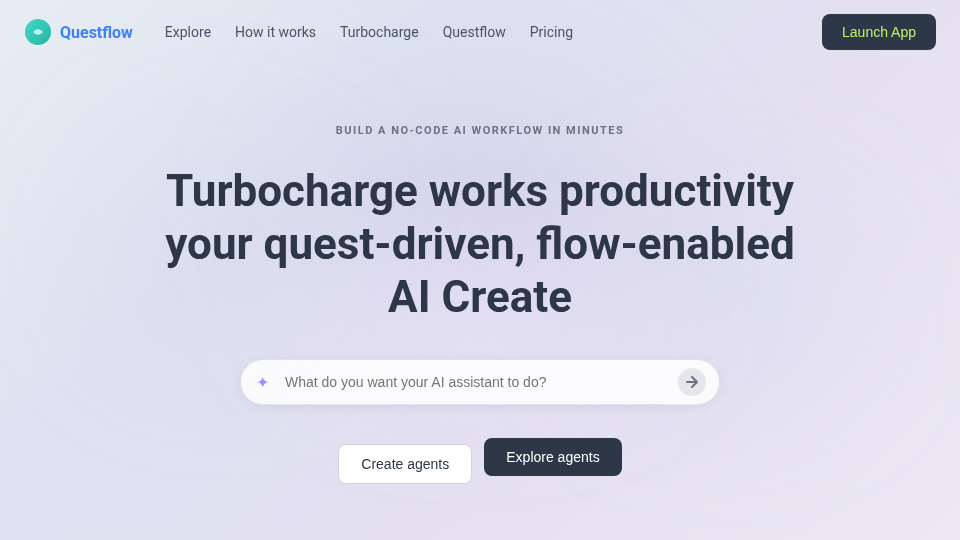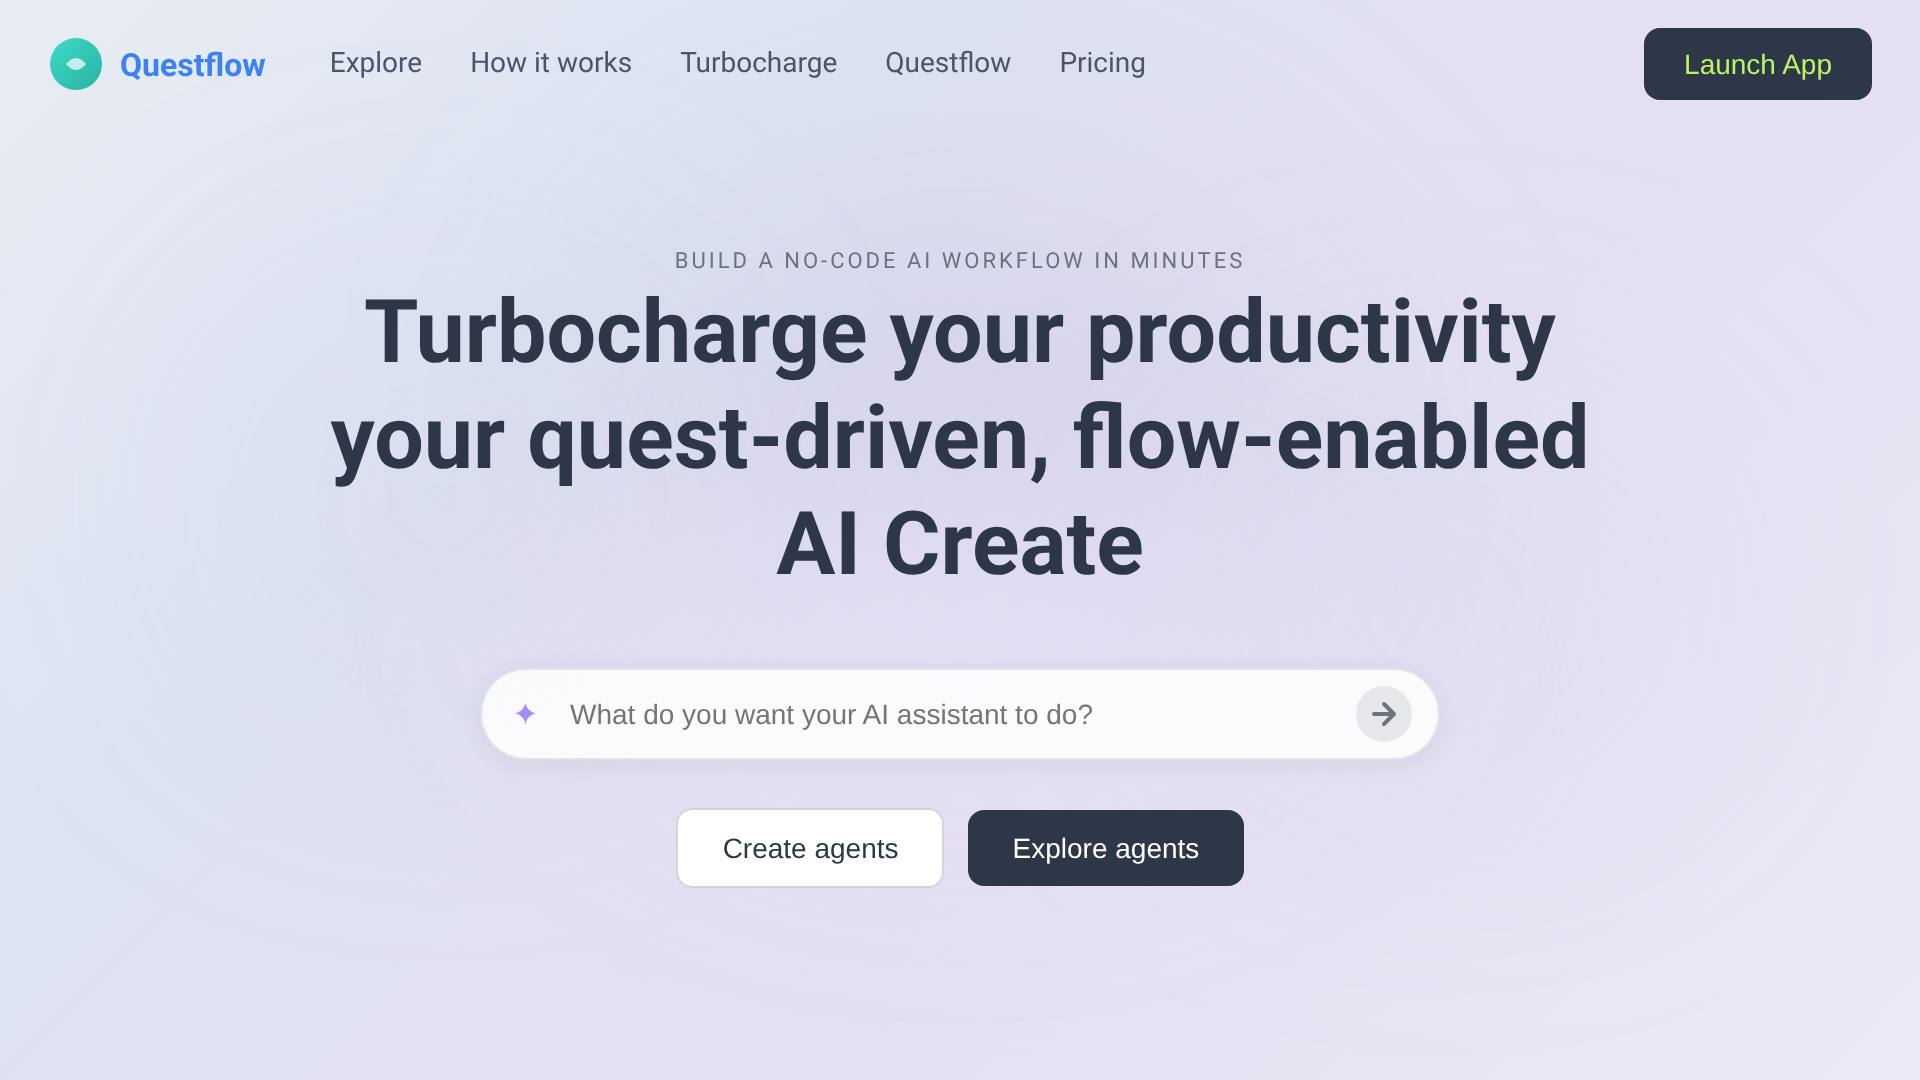--- a/index.html
+++ b/index.html
@@ -123,25 +123,25 @@
       z-index: 5;
       display: flex;
       flex-direction: column;
       align-items: center;
       padding-top: 60px;
       text-align: center;
     }
 
     .hero-eyebrow {
       font-size: 11px;
-      font-weight: 400;
+      font-weight: 700;
       letter-spacing: 1.5px;
       color: #6b7280;
       text-transform: uppercase;
-      margin-bottom: 3px;
+      margin-bottom: 28px;
     }
 
     .hero-title {
       font-size: 44px;
       font-weight: 700;
       color: #2d3748;
       line-height: 1.2;
       max-width: 680px;
       margin-bottom: 36px;
     }
@@ -206,20 +206,21 @@
 
     .btn-create {
       background: #ffffff;
       color: #2d3748;
       border: 1.5px solid #d1d5db;
       padding: 11px 22px;
       border-radius: 8px;
       font-size: 14px;
       font-weight: 500;
       cursor: pointer;
+      margin-top: 15px;
     }
 
     .btn-explore {
       background: #2d3748;
       color: #ffffff;
       border: none;
       padding: 11px 22px;
       border-radius: 8px;
       font-size: 14px;
       font-weight: 500;
@@ -260,21 +261,21 @@
 
   <div class="nav-launch">
     <button class="btn-launch">Launch App</button>
   </div>
 </nav>
 
 <section class="hero">
   <p class="hero-eyebrow">BUILD A NO-CODE AI WORKFLOW IN MINUTES</p>
 
   <h1 class="hero-title">
-    <span>Turbocharge your productivity</span><br>
+    <span>Turbocharge works productivity</span><br>
     <span>your quest-driven, flow-enabled</span><br>
     <span>AI Create</span>
   </h1>
 
   <div class="search-container">
     <span class="search-icon-left">✦</span>
     <input class="search-bar" type="text" placeholder="What do you want your AI assistant to do?" style="">
     <div class="search-icon-right">
       <svg viewBox="0 0 14 14">
         <path d="M2 7h10M7 2l5 5-5 5" stroke-linecap="round" stroke-linejoin="round"></path>

